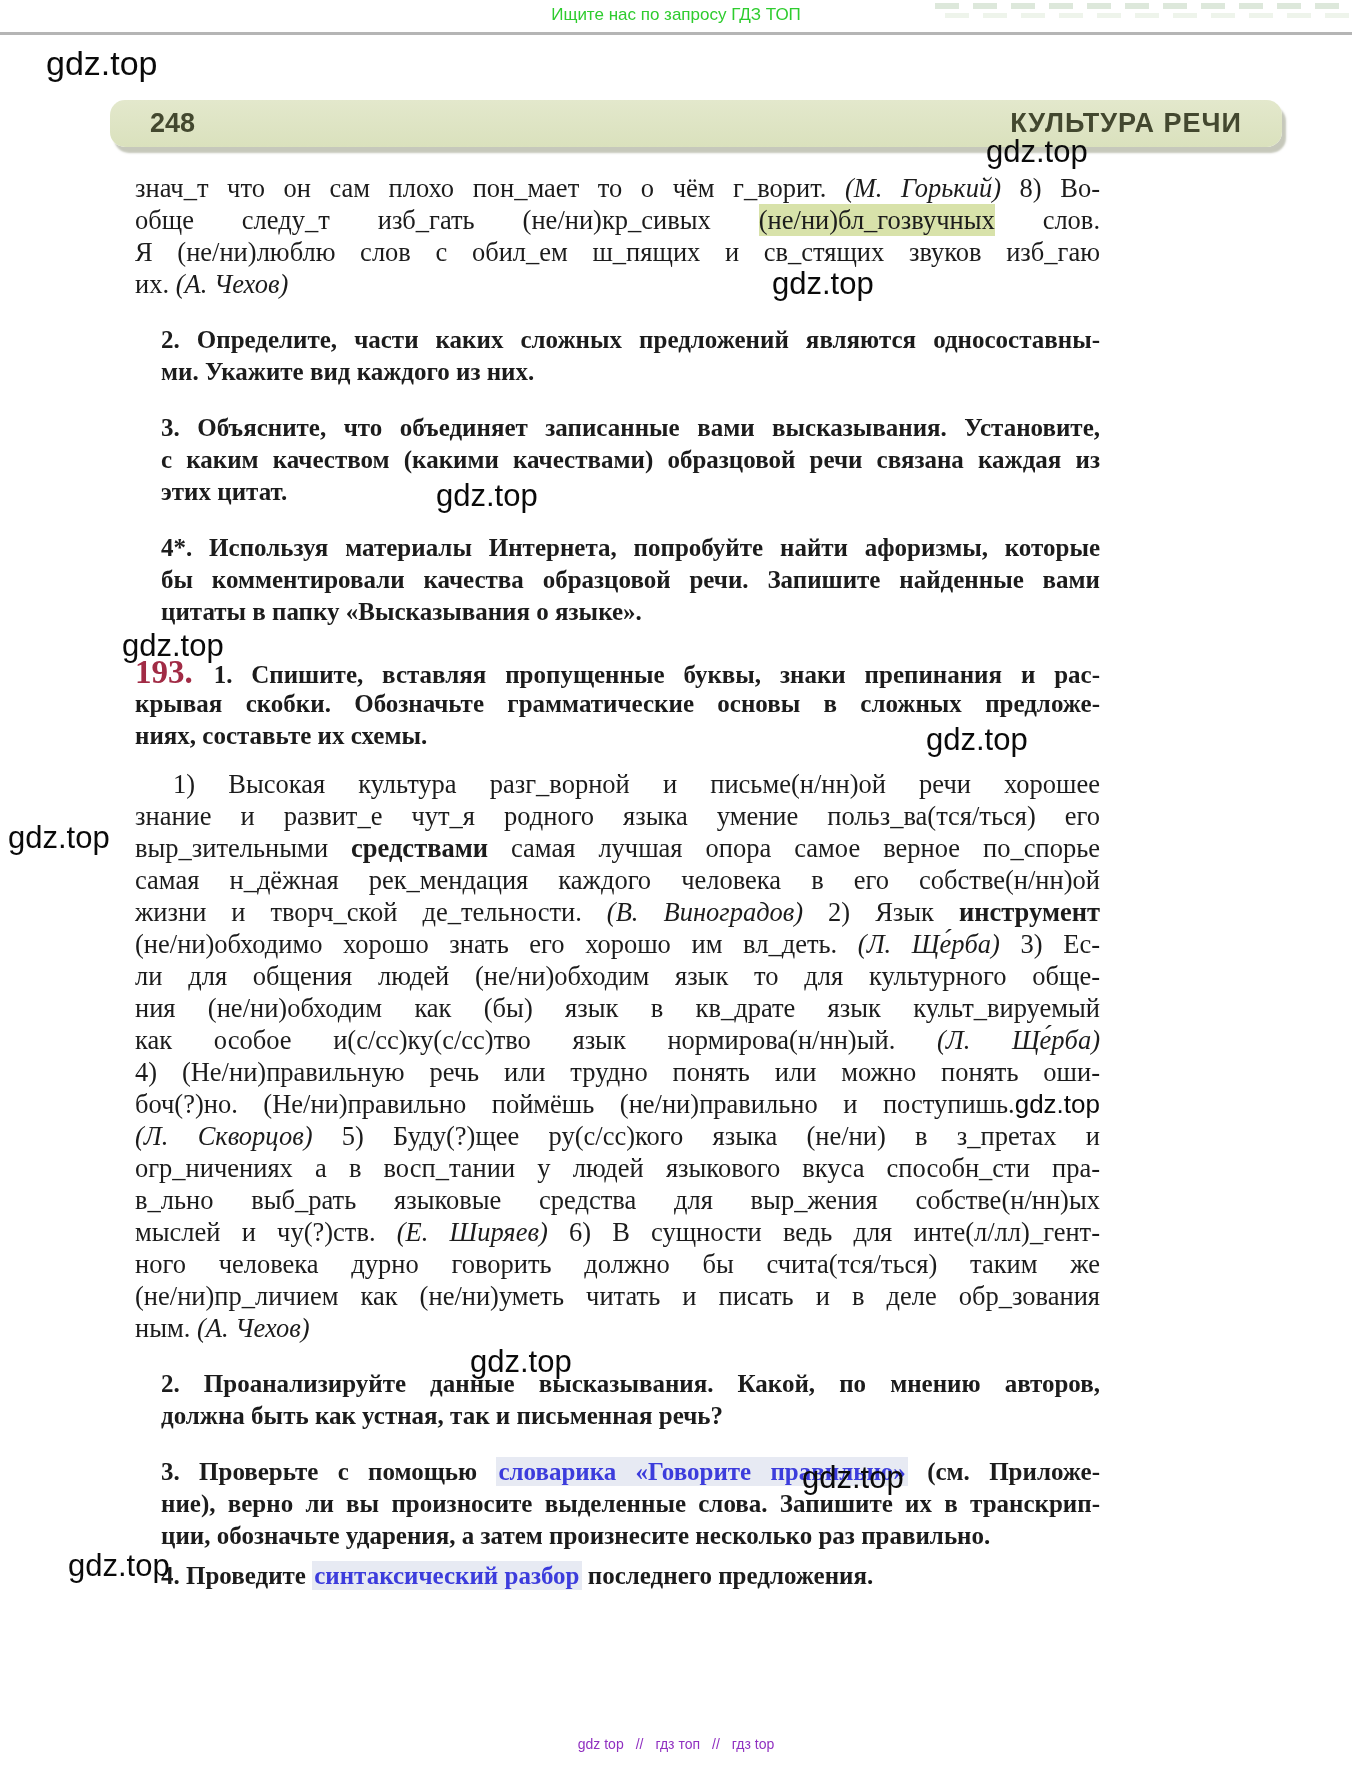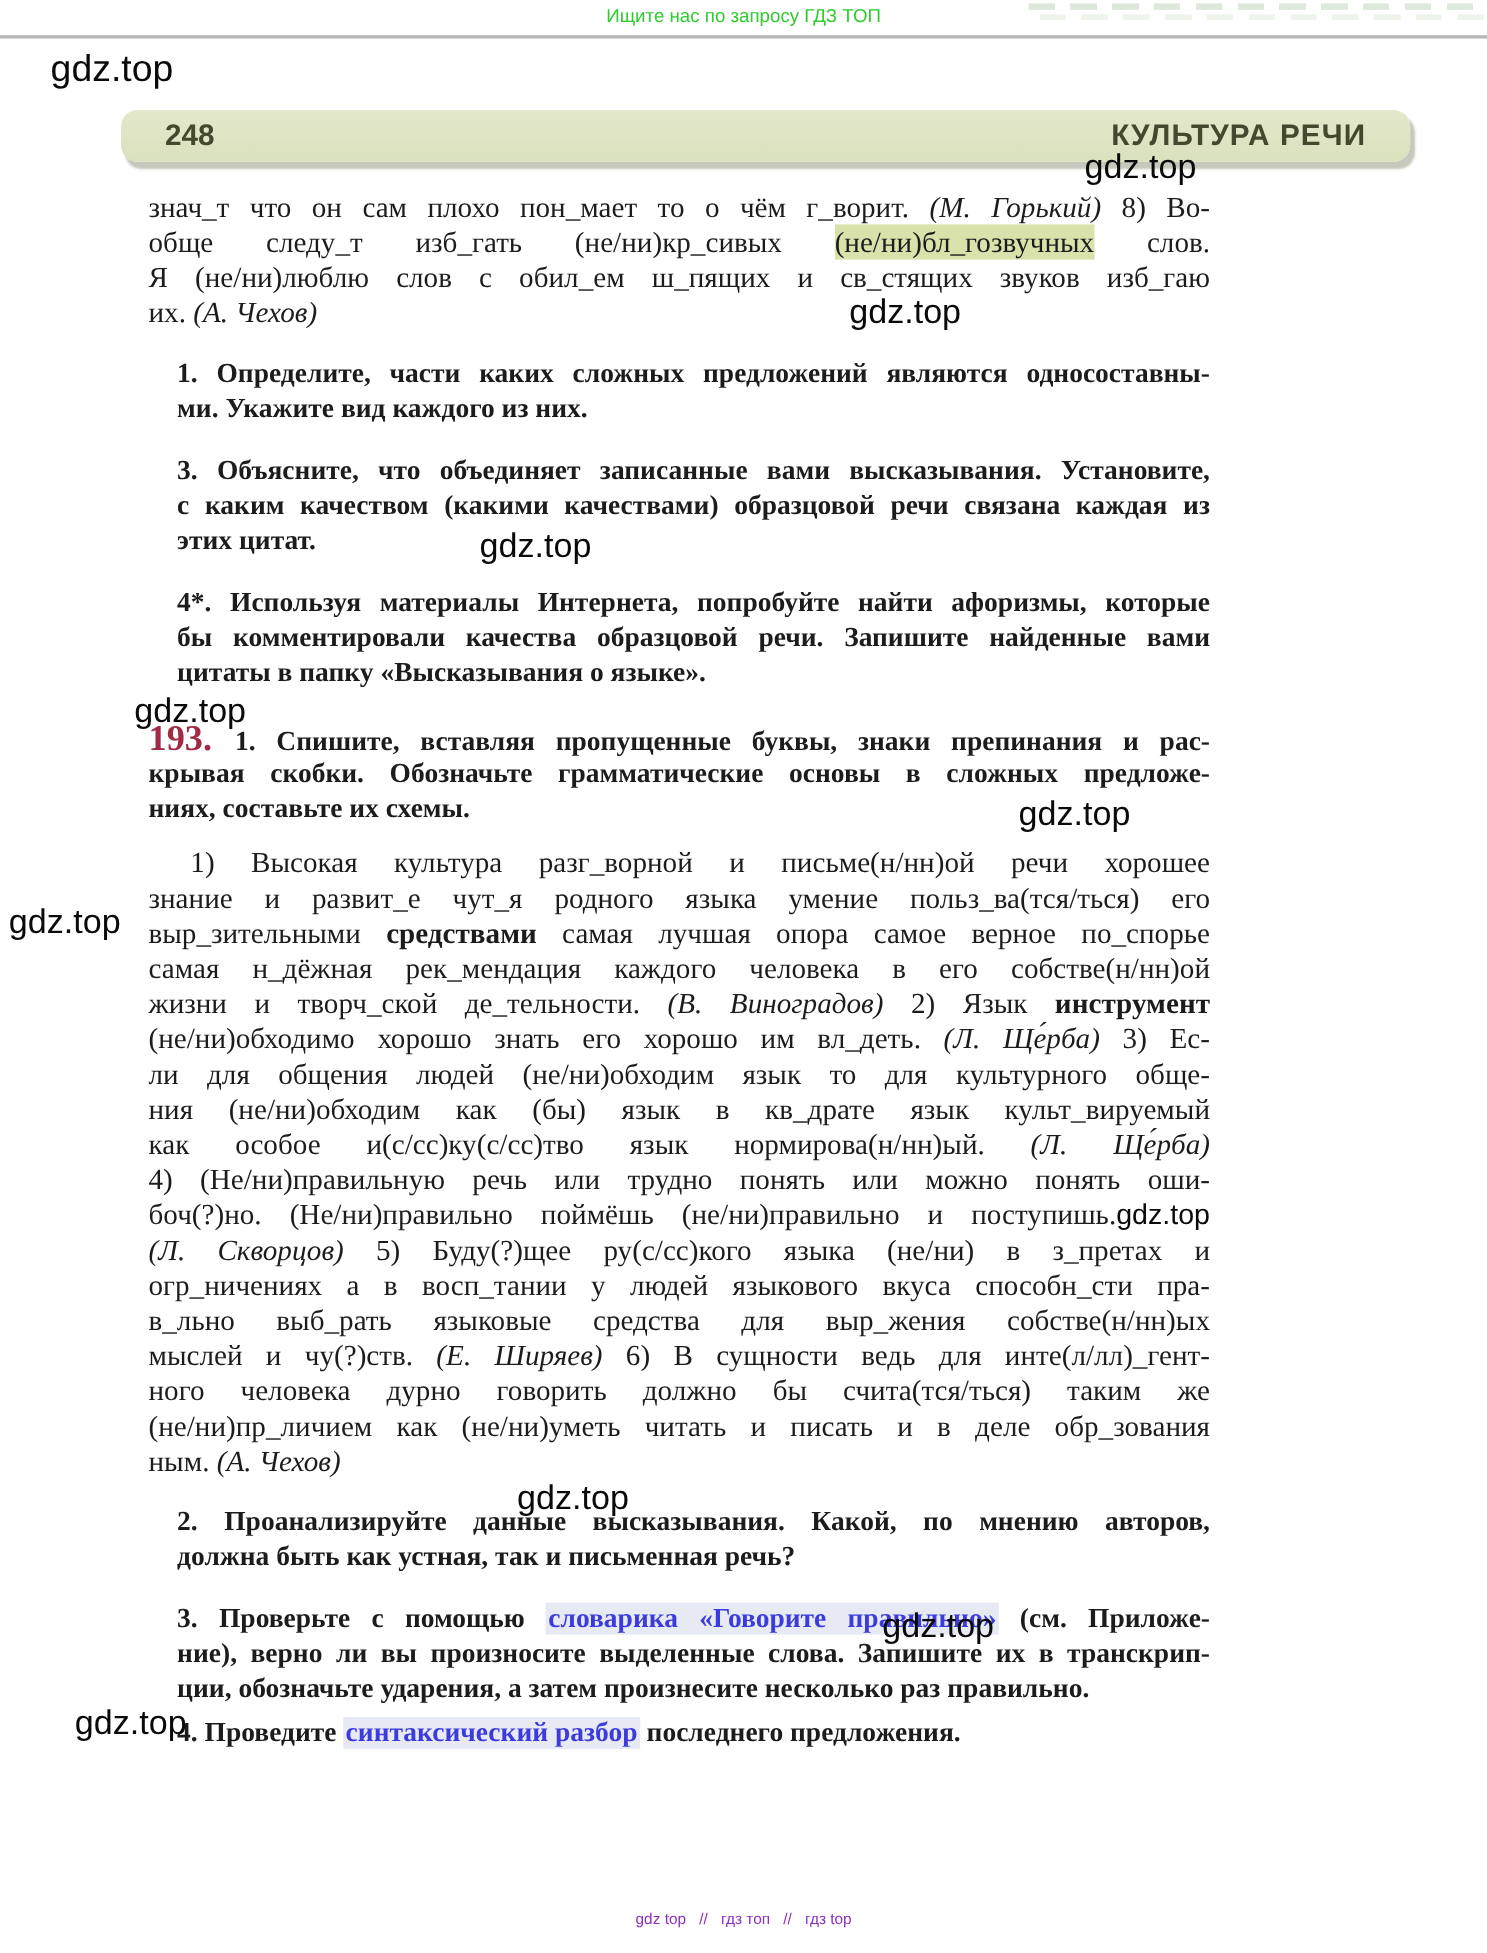--- a/index.html
+++ b/index.html
@@ -59,21 +59,21 @@
   </div>
 
   <div id="text-content">
       <div class="block body" style="margin-top: 0px;">
         <div class="line"><span class="sg-p">знач_т что он сам плохо пон_мает то о чём г_ворит. </span><span class="sg-i">(М. Горький)</span><span class="sg-p"> 8) Во-</span></div>
         <div class="line"><span class="sg-p">обще следу_т изб_гать (не/ни)кр_сивых </span><span class="sg-hl">(не/ни)бл_гозвучных</span><span class="sg-p"> слов.</span></div>
         <div class="line"><span class="sg-p">Я (не/ни)люблю слов с обил_ем ш_пящих и св_стящих звуков изб_гаю</span></div>
         <div class="line last"><span class="sg-p">их. </span><span class="sg-i">(А. Чехов)</span></div>
       </div>
       <div class="block item" style="margin-top: 24px;">
-        <div class="line"><span class="sg-p">1. Определите, части каких сложных предложений являются односоставны-</span></div>
+        <div class="line"><span class="sg-p">2. Определите, части каких сложных предложений являются односоставны-</span></div>
         <div class="line last"><span class="sg-p">ми. Укажите вид каждого из них.</span></div>
       </div>
       <div class="block item" style="margin-top: 24px;">
         <div class="line"><span class="sg-p">3. Объясните, что объединяет записанные вами высказывания. Установите,</span></div>
         <div class="line"><span class="sg-p">с каким качеством (какими качествами) образцовой речи связана каждая из</span></div>
         <div class="line last"><span class="sg-p">этих цитат.</span></div>
       </div>
       <div class="block item" style="margin-top: 24px;">
         <div class="line"><span class="sg-p">4*. Используя материалы Интернета, попробуйте найти афоризмы, которые</span></div>
         <div class="line"><span class="sg-p">бы комментировали качества образцовой речи. Запишите найденные вами</span></div>

